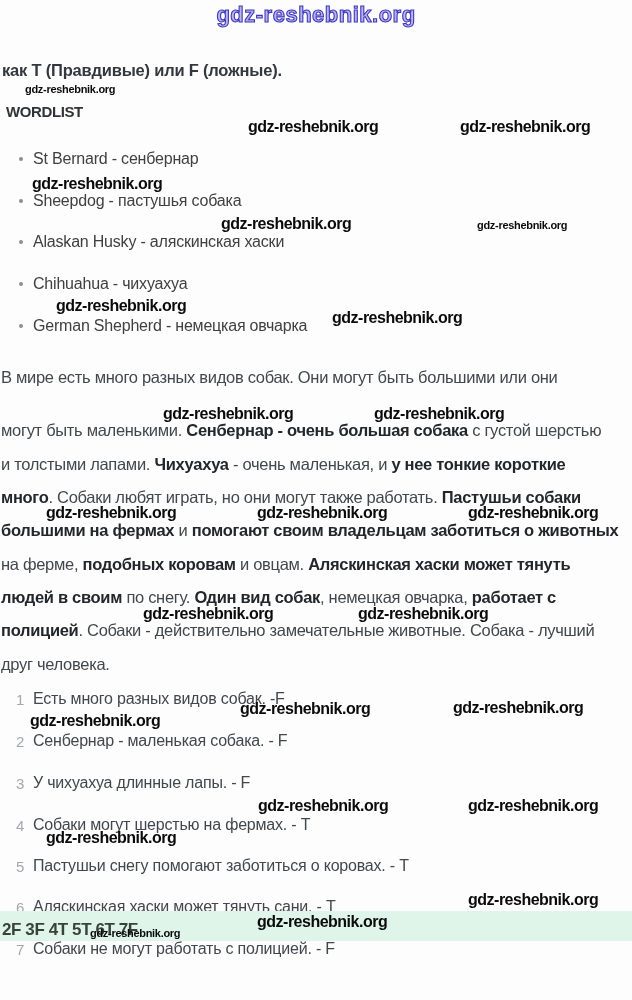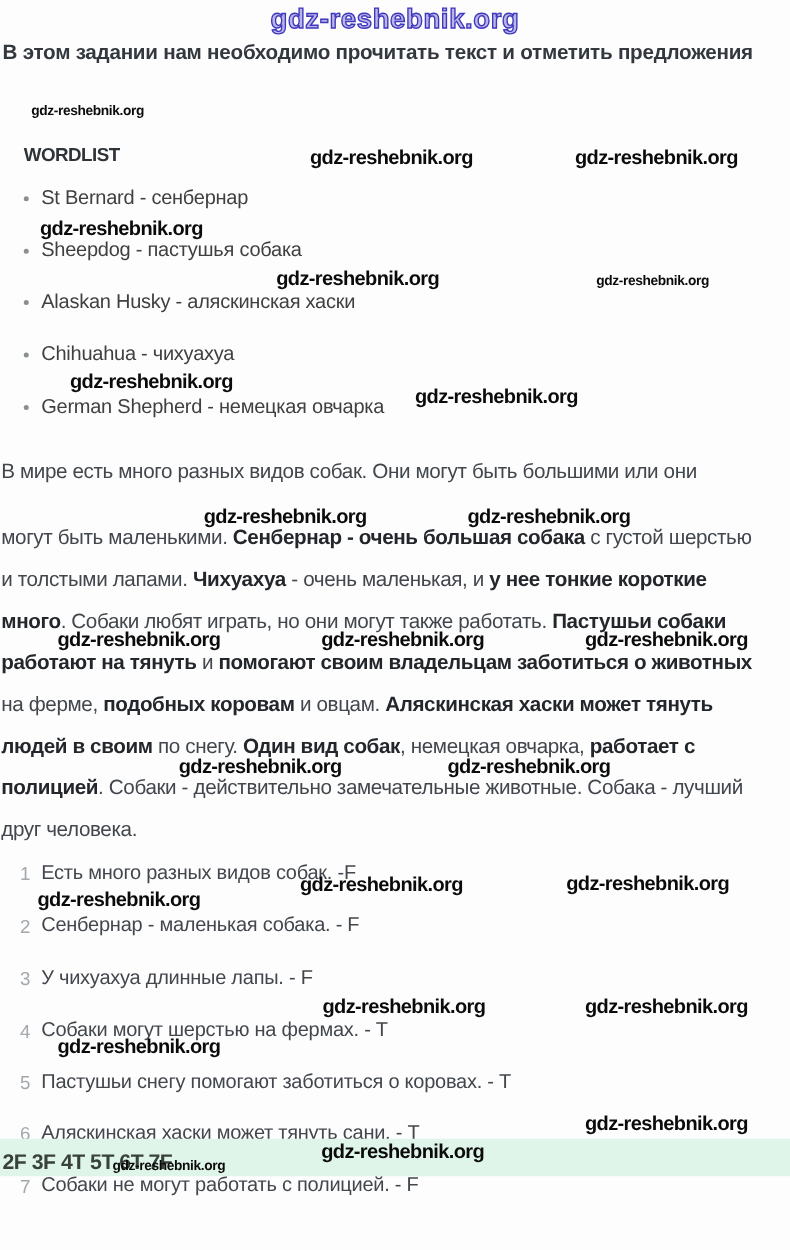--- a/index.html
+++ b/index.html
@@ -24,21 +24,21 @@
 
   
   .intro-line {
     position: absolute; left: 2px; margin: 0;
     font-size: 16.5px; font-weight: bold; color: #33383e;
     letter-spacing: -0.2px; white-space: nowrap;
   }
 
   
   .wordlist-title {
-    position: absolute; left: 1px; top: 98px; margin: 18px;
+    position: absolute; left: 1px; top: 98px; margin: 5px;
     font-size: 15px; font-weight: bold; color: #2e3338; letter-spacing: -0.4px;
   }
   .wl-row { position: absolute; left: 0; height: 20px; }
   .wl-dot {
     position: absolute; left: 19px; top: 7px; width: 4px; height: 4px;
     border-radius: 50%; background: #8a8f94;
   }
   .wl-text {
     position: absolute; left: 33px; top: 0;
     font-size: 16px; color: #404040; letter-spacing: -0.2px; white-space: nowrap;
@@ -102,21 +102,21 @@
       <span class="wm wm-lg" style="left: 453px; top: 699px;">gdz-reshebnik.org</span>
       <span class="wm wm-lg" style="left: 30px; top: 712px;">gdz-reshebnik.org</span>
       <span class="wm wm-lg" style="left: 258px; top: 797px;">gdz-reshebnik.org</span>
       <span class="wm wm-lg" style="left: 468px; top: 797px;">gdz-reshebnik.org</span>
       <span class="wm wm-lg" style="left: 46px; top: 829px;">gdz-reshebnik.org</span>
       <span class="wm wm-lg" style="left: 468px; top: 891px;">gdz-reshebnik.org</span>
       <span class="wm wm-lg" style="left: 257px; top: 913px;">gdz-reshebnik.org</span>
       <span class="wm wm-sm" style="left: 90px; top: 927px;">gdz-reshebnik.org</span>
     </div>
 
-  <p class="intro-line" style="top:33px">В этом задании нам необходимо прочитать текст и отметить предложения</p>
+  <p class="intro-line" style="top:61px">как T (Правдивые) или F (ложные).</p>
 
   <h2 class="wordlist-title">WORDLIST</h2>
 
   <div>
       <div class="wl-row" style="top: 150px;">
         <span class="wl-dot"></span>
         <span class="wl-text">St Bernard - сенбернар</span>
       </div>
       <div class="wl-row" style="top: 192px;">
         <span class="wl-dot"></span>
@@ -135,21 +135,21 @@
         <span class="wl-text">German Shepherd - немецкая овчарка</span>
       </div>
     </div>
 
 
   <div>
       <div class="story-line" style="top: 368px; text-align: center;"><span>В мире есть много разных видов собак. Они могут быть большими или они</span></div>
       <div class="story-line" style="top: 421px;"><span>могут быть маленькими. </span><span class="b">Сенбернар - очень большая собака</span><span> с густой шерстью</span></div>
       <div class="story-line" style="top: 455px;"><span>и толстыми лапами. </span><span class="b">Чихуахуа</span><span> - очень маленькая, и </span><span class="b">у нее тонкие короткие</span></div>
       <div class="story-line" style="top: 488px;"><span class="b">много</span><span>. Собаки любят играть, но они могут также работать. </span><span class="b">Пастушьи собаки</span></div>
-      <div class="story-line" style="top: 521px;"><span class="b">работают на тянуть</span><span> и </span><span class="b">помогают своим владельцам заботиться о животных</span></div>
+      <div class="story-line" style="top: 521px;"><span class="b">большими на фермах</span><span> и </span><span class="b">помогают своим владельцам заботиться о животных</span></div>
       <div class="story-line" style="top: 555px;"><span>на ферме, </span><span class="b">подобных коровам</span><span> и овцам. </span><span class="b">Аляскинская хаски может тянуть</span></div>
       <div class="story-line" style="top: 588px;"><span class="b">людей в своим</span><span> по снегу. </span><span class="b">Один вид собак</span><span>, немецкая овчарка, </span><span class="b">работает с</span></div>
       <div class="story-line" style="top: 621px;"><span class="b">полицией</span><span>. Собаки - действительно замечательные животные. Собака - лучший</span></div>
       <div class="story-line" style="top: 655px;"><span>друг человека.</span></div>
     </div>
 
   <div>
       <div class="ans-row" style="top: 690px;">
         <span class="ans-num">1</span>
         <span class="ans-text">Есть много разных видов собак. -F</span>

